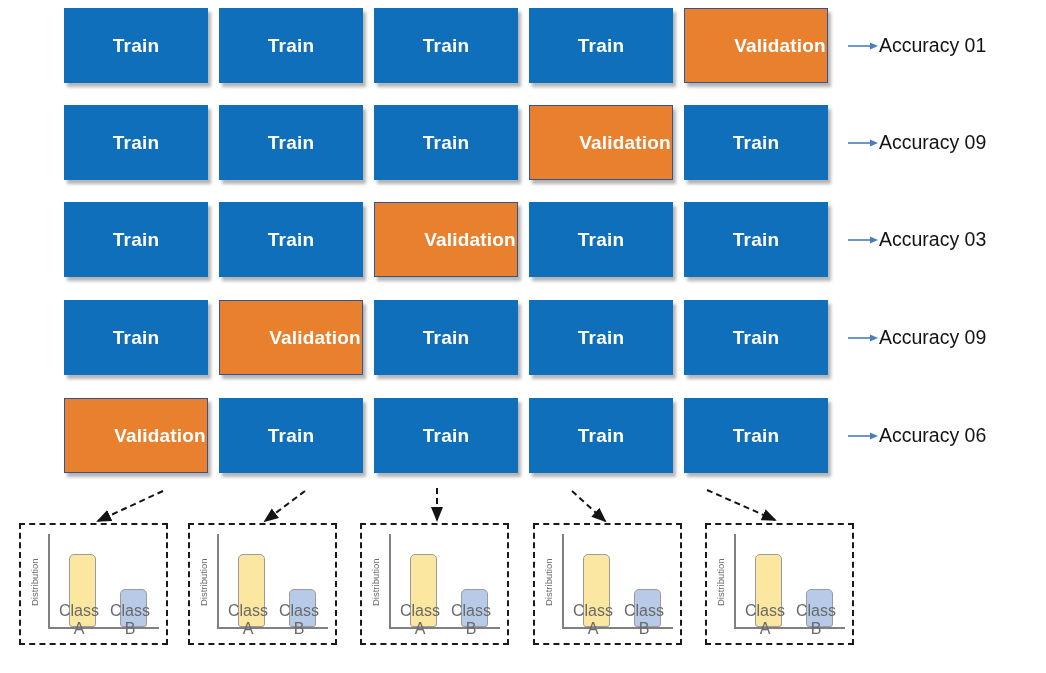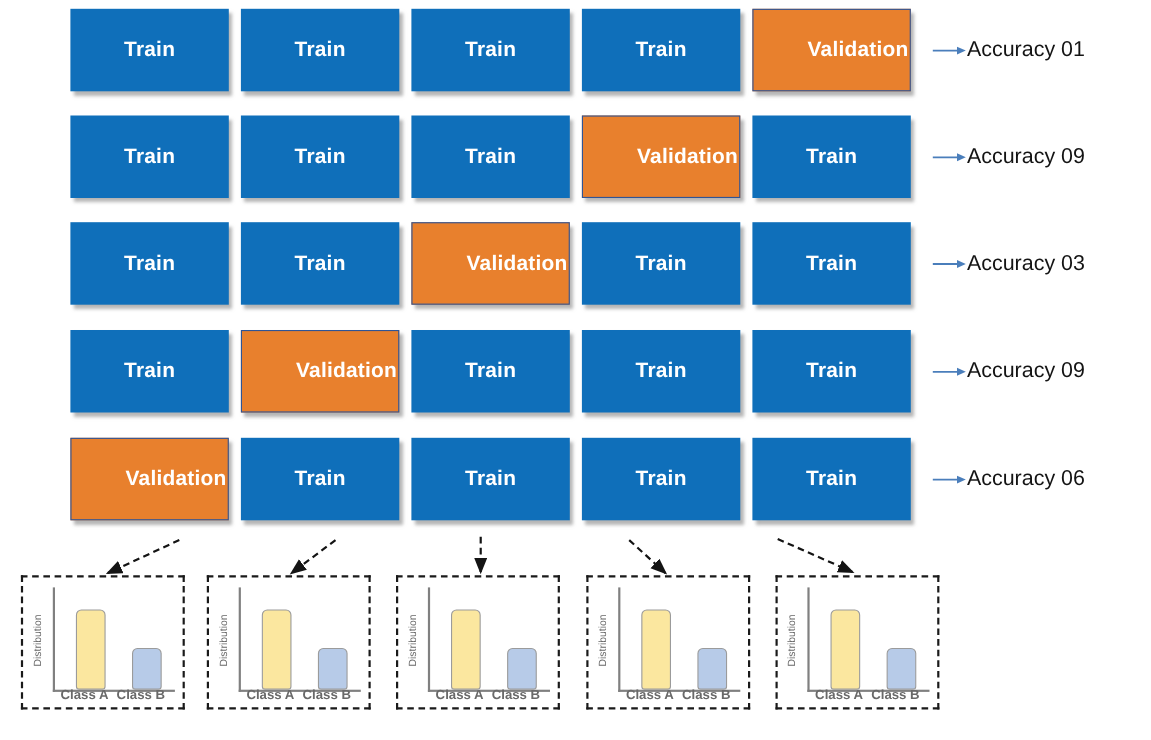--- a/index.html
+++ b/index.html
@@ -51,22 +51,22 @@
     border-left:2px solid var(--axis);border-bottom:2px solid var(--axis);
   }
   .bar{
     position:absolute;bottom:0;width:27px;box-sizing:border-box;
     border:1.5px solid var(--bar_border);
     border-radius:5px 5px 3px 3px;
   }
   .bar-a{left:19px;background:var(--bar_a_fill);}
   .bar-b{left:70px;background:var(--bar_b_fill);}
   .xlab{
-    position:absolute;bottom:5px;width:48px;
-    font-size:12px;color:var(--label_text);font-weight:bold;
+    position:absolute;bottom:5px;width:48px;text-align:center;
+    font-size:16px;color:var(--label_text);
   }
   .xa{left:34px;}
   .xb{left:85px;}
 </style>
 </head>
 <body>
 
 <div class="canvas">
 
   <div class="fold-row" style="top:8px">

